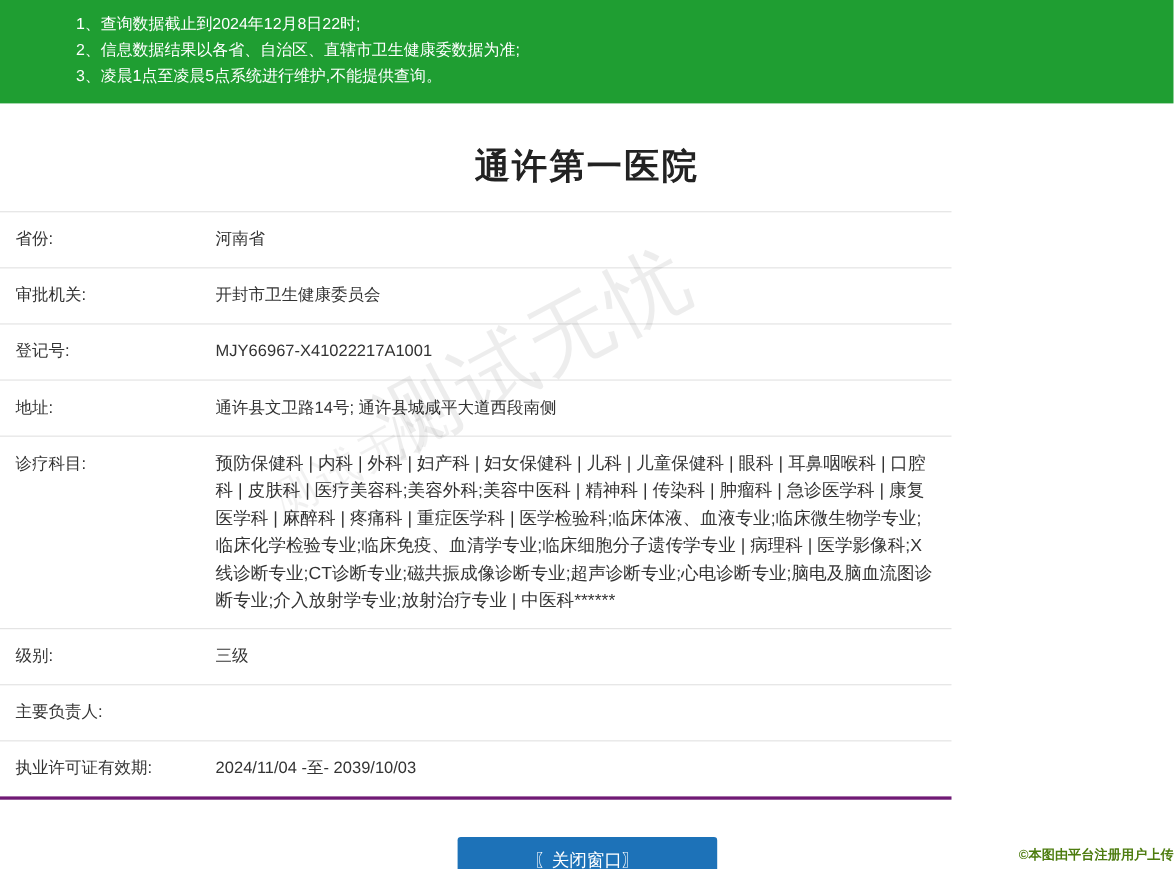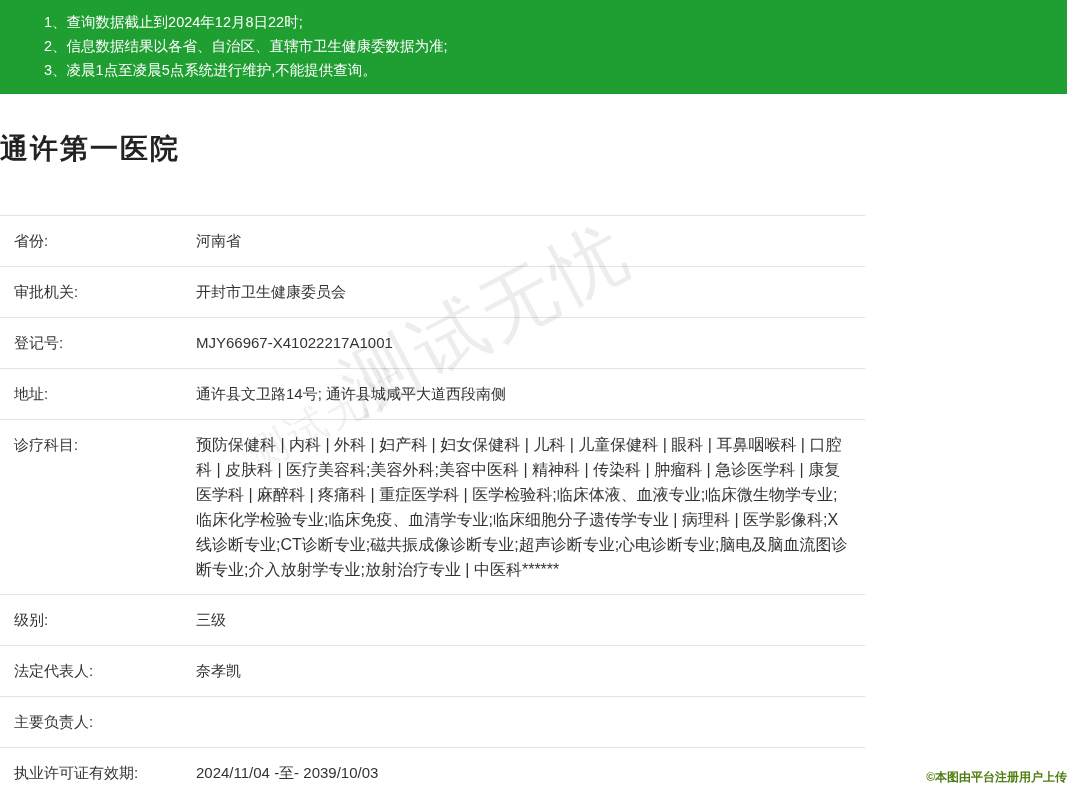--- a/index.html
+++ b/index.html
@@ -19,33 +19,33 @@
   
   .notice-banner {
     background: #1f9e32;
     color: #ffffff;
     padding: 10px 0 12px 0;
     box-sizing: border-box;
   }
   .notice-line {
     font-size: 14.5px;
     line-height: 24px;
-    padding-left: 44px;
+    padding-left: 69px;
     white-space: nowrap;
   }
 
   
   .hospital-title {
-    text-align: left;
-    font-size: 28px;
+    text-align: center;
+    font-size: 32px;
     font-weight: bold;
     color: #222222;
     letter-spacing: 2px;
     margin-top: 36px;
-    margin-bottom: 47px;
+    margin-bottom: 18px;
   }
 
   
   .info-table {
     width: 865px;
     border-collapse: collapse;
     table-layout: fixed;
   }
   .info-table tr {
     border-top: 1px solid #e2e2e2;
@@ -159,24 +159,20 @@
     </tr>
     <tr>
       <td class="label">诊疗科目:</td>
       <td class="value small">预防保健科 | 内科 | 外科 | 妇产科 | 妇女保健科 | 儿科 | 儿童保健科 | 眼科 | 耳鼻咽喉科 | 口腔科 | 皮肤科 | 医疗美容科;美容外科;美容中医科 | 精神科 | 传染科 | 肿瘤科 | 急诊医学科 | 康复医学科 | 麻醉科 | 疼痛科 | 重症医学科 | 医学检验科;临床体液、血液专业;临床微生物学专业;临床化学检验专业;临床免疫、血清学专业;临床细胞分子遗传学专业 | 病理科 | 医学影像科;X线诊断专业;CT诊断专业;磁共振成像诊断专业;超声诊断专业;心电诊断专业;脑电及脑血流图诊断专业;介入放射学专业;放射治疗专业 | 中医科******</td>
     </tr>
     <tr>
       <td class="label">级别:</td>
       <td class="value">三级</td>
     </tr>
     <tr>
-      <td class="label">法定代表人:</td>
-      <td class="value">奈孝凯</td>
-    </tr>
-    <tr>
       <td class="label">主要负责人:</td>
       <td class="value"></td>
     </tr>
     <tr>
       <td class="label">执业许可证有效期:</td>
       <td class="value">2024/11/04 -至- 2039/10/03</td>
     </tr>
   </tbody>
 </table>
 

